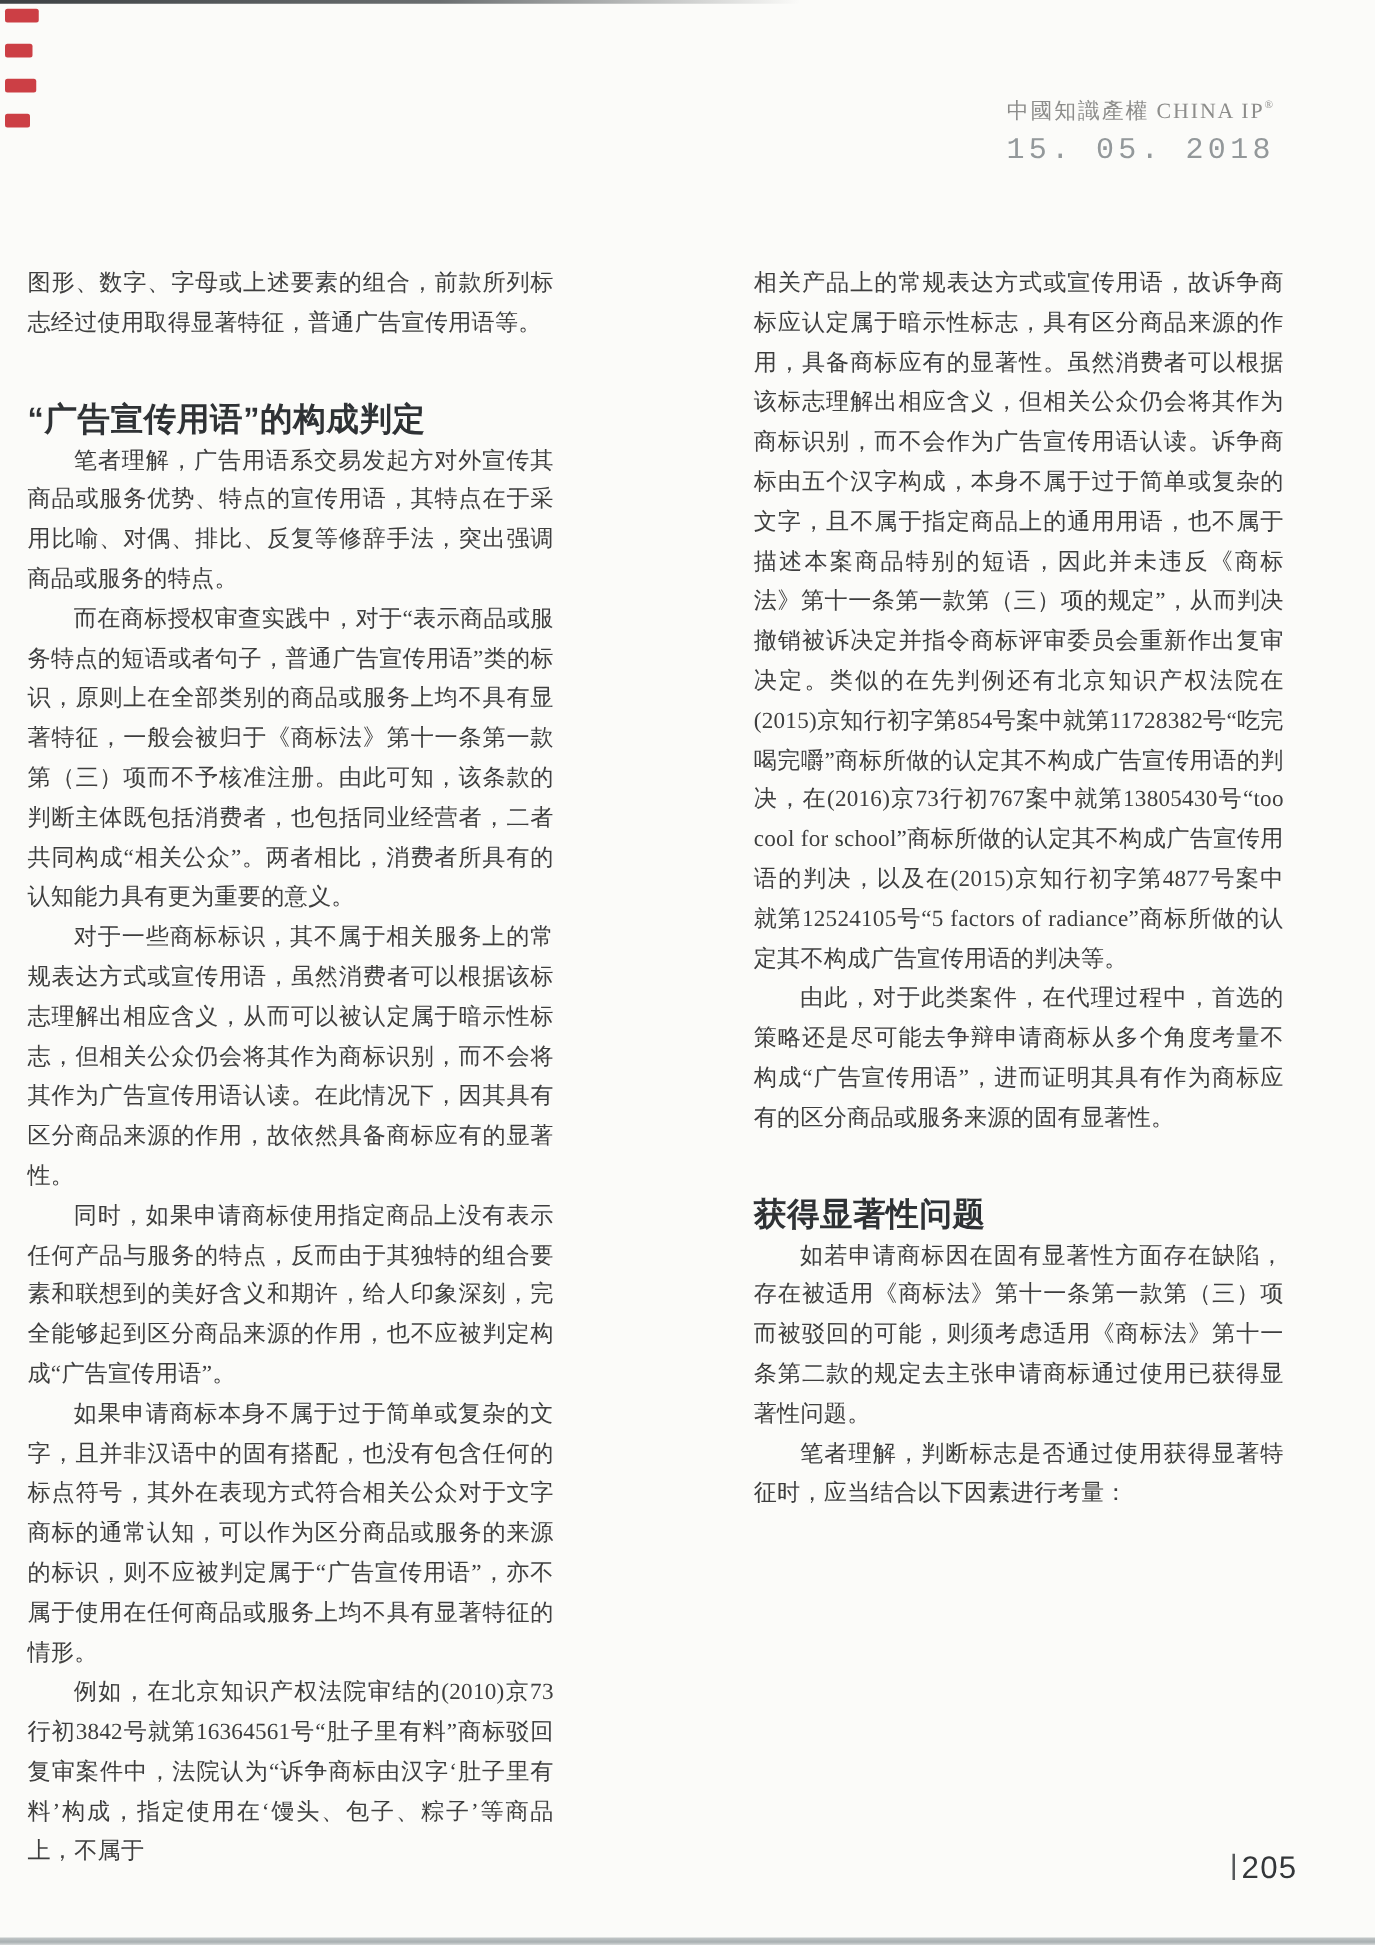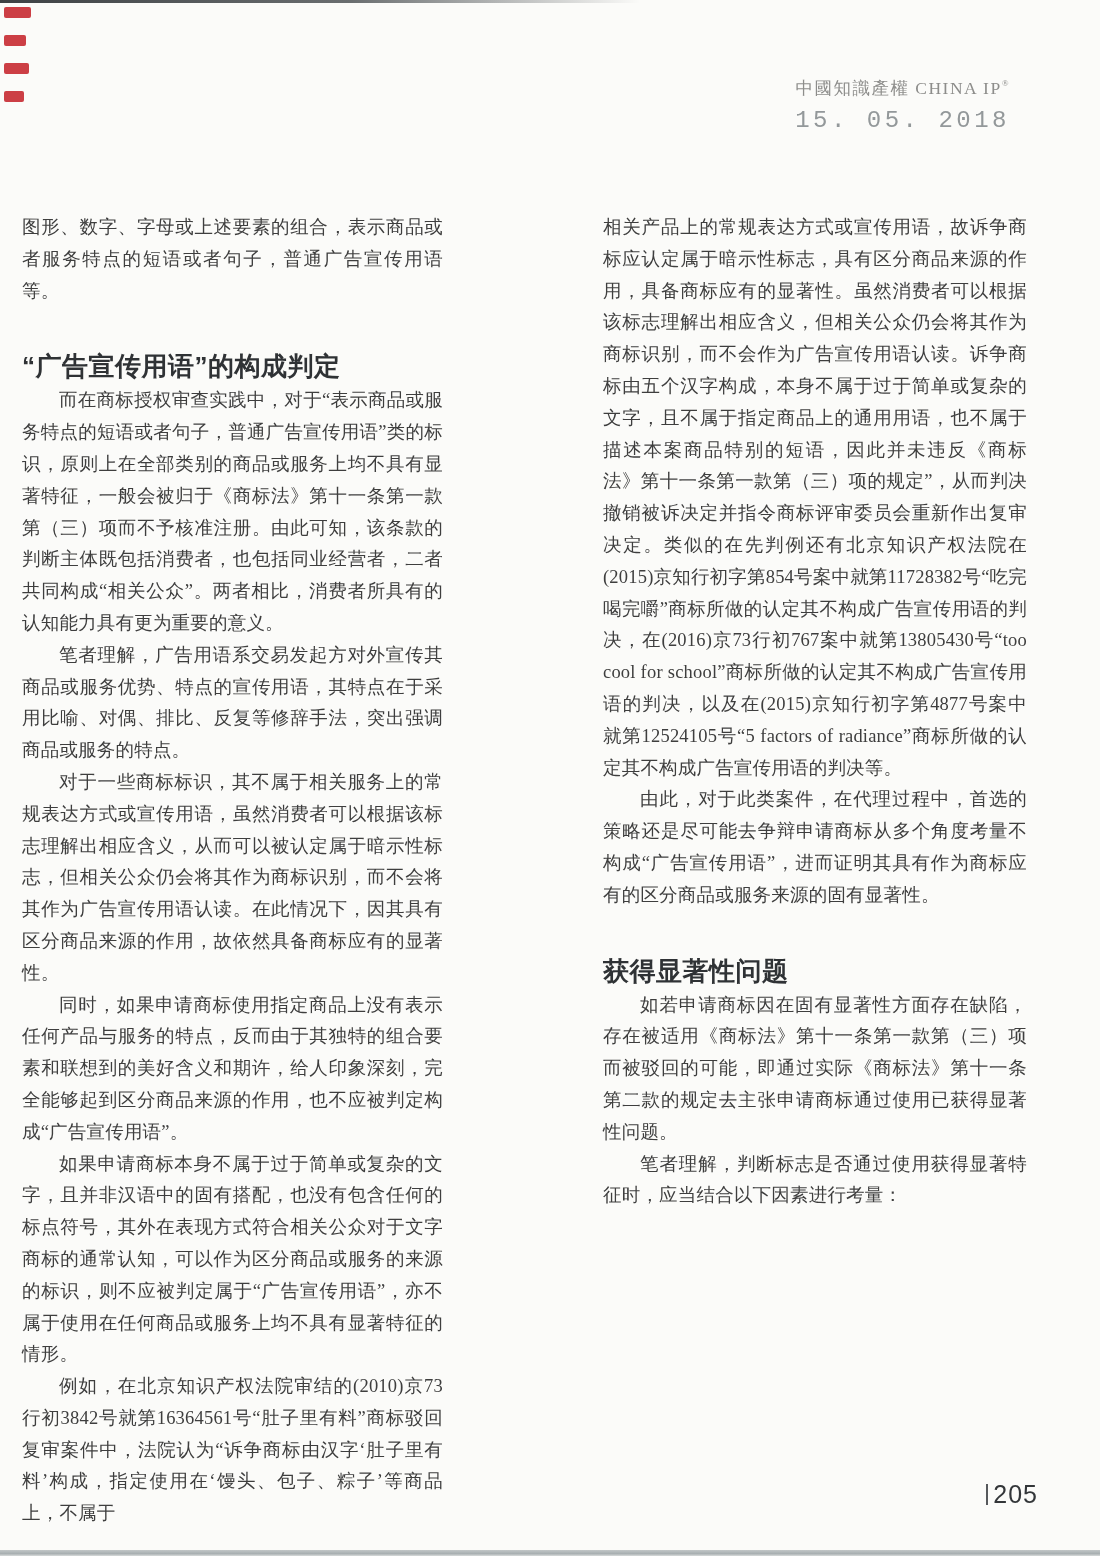--- a/index.html
+++ b/index.html
@@ -16,21 +16,21 @@
   .bottom-edge{position:absolute;bottom:0;left:0;width:1100px;height:6px;
     background:linear-gradient(to bottom,#c2c7c8 0%,#a8afb1 60%,#d8dbdb 100%);}
   
   .regmarks{position:absolute;left:4px;top:7px;}
   .regmarks .mark{height:11px;background:#c5242b;opacity:.88;border-radius:2px;margin-bottom:17px;}
   .regmarks .m1{width:27px;}
   .regmarks .m2{width:22px;}
   .regmarks .m3{width:25px;}
   .regmarks .m4{width:20px;}
   
-  .hdr{position:absolute;top:76px;right:90px;text-align:right;}
+  .hdr{position:absolute;top:76px;right:80px;text-align:right;}
   .hdr .brand{font-size:17.5px;color:#8d8d8b;letter-spacing:1.5px;}
   .hdr .brand sup{font-size:9px;vertical-align:8px;}
   .hdr .date{margin-top:7px;font-size:24px;color:#93989a;letter-spacing:3.5px;
     font-family:Liberation Mono, monospace;}
   
   .col{position:absolute;top:212px;}
   .col-left{left:22px;width:421px;}
   .col-right{left:603px;width:424px;}
   .col p{margin:0;font-size:18.5px;line-height:31.8px;text-align:justify;
     color:#3e3e3e;letter-spacing:.2px;}
@@ -63,35 +63,35 @@
     <div class="mark m3"></div>
     <div class="mark m4"></div>
   </div>
 
   <div class="hdr">
     <div class="brand"><span>中國知識產權 CHINA IP</span><sup>®</sup></div>
     <div class="date">15. 05. 2018</div>
   </div>
 
   <div class="col col-left">
-    <p>图形、数字、字母或上述要素的组合，表示商品或者服务特点的短语或者句子，普通广告宣传用语等。</p>
+    <p>图形、数字、字母或上述要素的组合，前款所列标志经过使用取得显著特征，普通广告宣传用语等。</p>
     <h2 class="sec">“广告宣传用语”的构成判定</h2>
+    <p class="indent">笔者理解，广告用语系交易发起方对外宣传其商品或服务优势、特点的宣传用语，其特点在于采用比喻、对偶、排比、反复等修辞手法，突出强调商品或服务的特点。</p>
     <p class="indent">而在商标授权审查实践中，对于“表示商品或服务特点的短语或者句子，普通广告宣传用语”类的标识，原则上在全部类别的商品或服务上均不具有显著特征，一般会被归于《商标法》第十一条第一款第（三）项而不予核准注册。由此可知，该条款的判断主体既包括消费者，也包括同业经营者，二者共同构成“相关公众”。两者相比，消费者所具有的认知能力具有更为重要的意义。</p>
-    <p class="indent">笔者理解，广告用语系交易发起方对外宣传其商品或服务优势、特点的宣传用语，其特点在于采用比喻、对偶、排比、反复等修辞手法，突出强调商品或服务的特点。</p>
     <p class="indent">对于一些商标标识，其不属于相关服务上的常规表达方式或宣传用语，虽然消费者可以根据该标志理解出相应含义，从而可以被认定属于暗示性标志，但相关公众仍会将其作为商标识别，而不会将其作为广告宣传用语认读。在此情况下，因其具有区分商品来源的作用，故依然具备商标应有的显著性。</p>
     <p class="indent">同时，如果申请商标使用指定商品上没有表示任何产品与服务的特点，反而由于其独特的组合要素和联想到的美好含义和期许，给人印象深刻，完全能够起到区分商品来源的作用，也不应被判定构成“广告宣传用语”。</p>
     <p class="indent">如果申请商标本身不属于过于简单或复杂的文字，且并非汉语中的固有搭配，也没有包含任何的标点符号，其外在表现方式符合相关公众对于文字商标的通常认知，可以作为区分商品或服务的来源的标识，则不应被判定属于“广告宣传用语”，亦不属于使用在任何商品或服务上均不具有显著特征的情形。</p>
     <p class="indent">例如，在北京知识产权法院审结的(2010)京73行初3842号就第16364561号“肚子里有料”商标驳回复审案件中，法院认为“诉争商标由汉字‘肚子里有料’构成，指定使用在‘馒头、包子、粽子’等商品上，不属于</p>
   </div>
 
   <div class="col col-right">
     <p>相关产品上的常规表达方式或宣传用语，故诉争商标应认定属于暗示性标志，具有区分商品来源的作用，具备商标应有的显著性。虽然消费者可以根据该标志理解出相应含义，但相关公众仍会将其作为商标识别，而不会作为广告宣传用语认读。诉争商标由五个汉字构成，本身不属于过于简单或复杂的文字，且不属于指定商品上的通用用语，也不属于描述本案商品特别的短语，因此并未违反《商标法》第十一条第一款第（三）项的规定”，从而判决撤销被诉决定并指令商标评审委员会重新作出复审决定。类似的在先判例还有北京知识产权法院在(2015)京知行初字第854号案中就第11728382号“吃完喝完嚼”商标所做的认定其不构成广告宣传用语的判决，在(2016)京73行初767案中就第13805430号“too cool for school”商标所做的认定其不构成广告宣传用语的判决，以及在(2015)京知行初字第4877号案中就第12524105号“5 factors of radiance”商标所做的认定其不构成广告宣传用语的判决等。</p>
     <p class="indent">由此，对于此类案件，在代理过程中，首选的策略还是尽可能去争辩申请商标从多个角度考量不构成“广告宣传用语”，进而证明其具有作为商标应有的区分商品或服务来源的固有显著性。</p>
     <h2 class="sec">获得显著性问题</h2>
-    <p class="indent">如若申请商标因在固有显著性方面存在缺陷，存在被适用《商标法》第十一条第一款第（三）项而被驳回的可能，即通过实际《商标法》第十一条第二款的规定去主张申请商标通过使用已获得显著性问题。</p>
+    <p class="indent">如若申请商标因在固有显著性方面存在缺陷，存在被适用《商标法》第十一条第一款第（三）项而被驳回的可能，则须考虑适用《商标法》第十一条第二款的规定去主张申请商标通过使用已获得显著性问题。</p>
     <p class="indent">笔者理解，判断标志是否通过使用获得显著特征时，应当结合以下因素进行考量：</p>
   </div>
 
 
   <div class="pagenum"><span class="bar"></span><span>205</span></div>
 
   <div class="bottom-edge"></div>
 
 </div>
 

